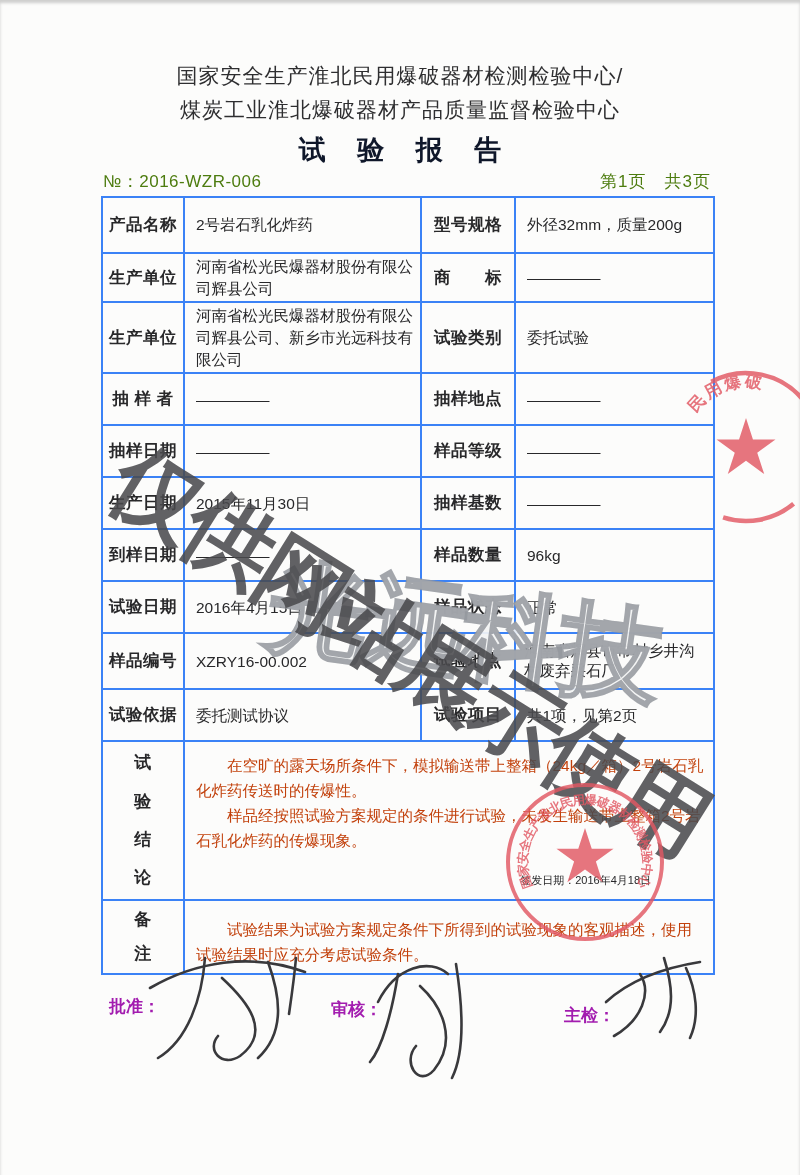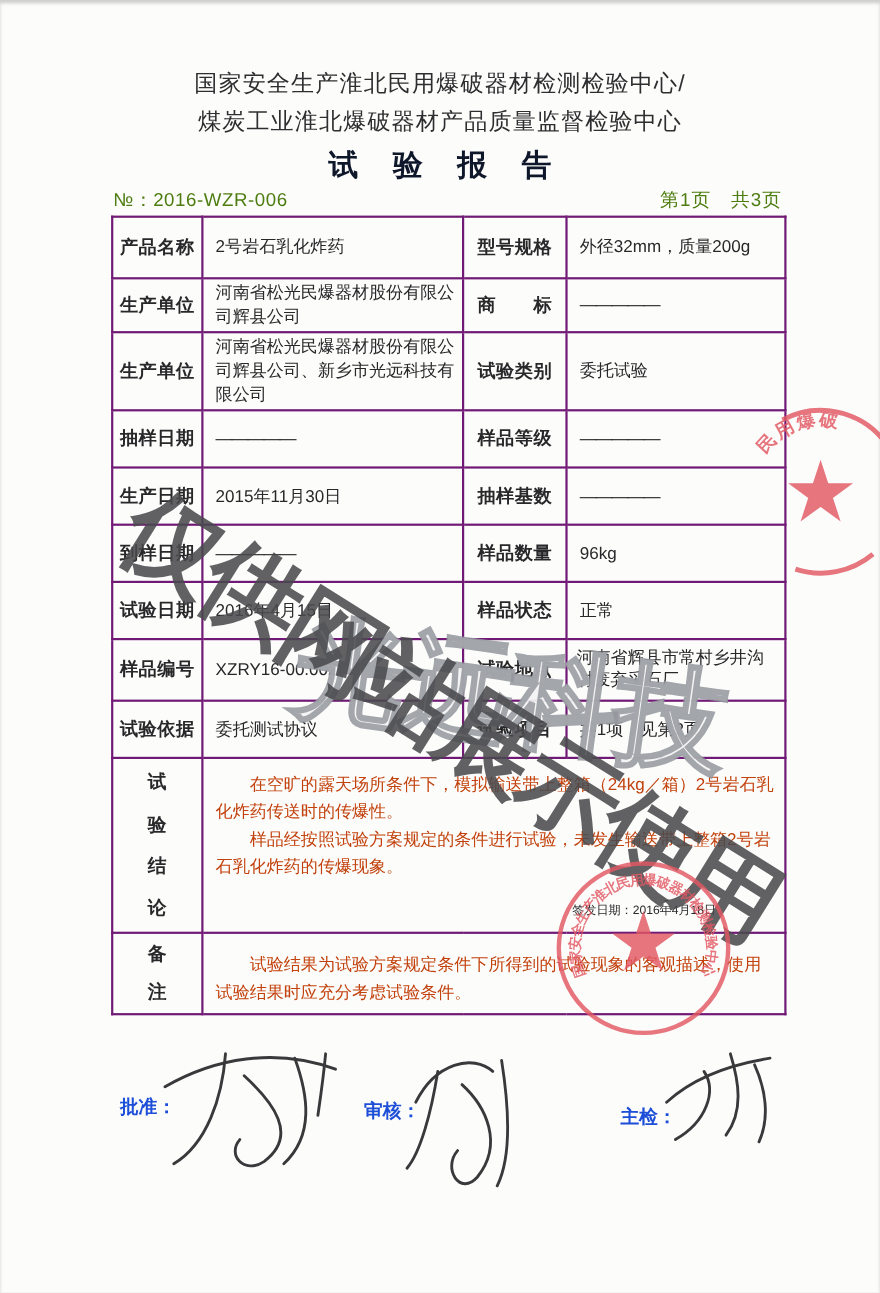--- a/index.html
+++ b/index.html
@@ -27,37 +27,37 @@
   
   table.report{
     position:absolute;left:101px;top:196px;width:612px;
     border-collapse:collapse;table-layout:fixed;z-index:2;
   }
   table.report col.c1{width:82px;}
   table.report col.c2{width:237px;}
   table.report col.c3{width:94px;}
   table.report col.c4{width:199px;}
   table.report th,table.report td{
-    border:2px solid #701a75;padding:2px 6px;vertical-align:middle;
+    border:2px solid #3b82f6;padding:2px 6px;vertical-align:middle;
     color:#28282a;overflow:hidden;
   }
   table.report th{font-size:16.5px;font-weight:700;text-align:center;
     letter-spacing:.5px;padding:2px 2px;}
   table.report td{font-size:15.5px;line-height:1.4;text-align:left;padding-left:11px;}
   tr.h56{height:56px;} tr.h58{height:46px;} tr.h62{height:62px;}
   tr.h52{height:52px;} tr.h153{height:153px;} tr.h65{height:65px;}
   .dash{color:#5a5a60;letter-spacing:-1px;}
   .vlabel{width:1.15em;margin:0 auto;word-break:break-all;line-height:2.25;
     font-size:17px;text-align:center;}
   tr.h65 .vlabel{line-height:2.0;}
   td.bigcell{vertical-align:top;padding:9px 14px 4px 14px;}
   td.bigcell p{margin:0;text-indent:2em;font-size:15.5px;line-height:1.62;color:#c2410c;}
   .sign-date{margin:20px 56px 0 0;text-align:right;font-size:11px;color:#28282a;}
   
-  .sig-label{position:absolute;font-size:17px;font-weight:700;color:#1d4ed8;z-index:20;}
+  .sig-label{position:absolute;font-size:17px;font-weight:700;color:#a21caf;z-index:20;}
   
   .wm-outline{
     position:absolute;left:278px;top:538px;z-index:30;white-space:nowrap;
     font-size:102px;font-weight:700;letter-spacing:-4px;
     color:rgba(255,255,255,.82);
     -webkit-text-stroke:2.5px rgba(148,152,158,.85);
     text-shadow:0 0 1px rgba(148,152,158,.6);
     transform:rotate(8deg);transform-origin:0 0;
   }
   .wm-dark{
@@ -106,20 +106,26 @@
       <th>商　　标</th>
       <td class="dash">—————</td>
     </tr>
     <tr class="h62">
       <th>生产单位</th>
       <td>河南省松光民爆器材股份有限公司辉县公司、新乡市光远科技有限公司</td>
       <th>试验类别</th>
       <td>委托试验</td>
     </tr>
     <tr class="h52">
+      <th>抽 样 者</th>
+      <td class="dash">—————</td>
+      <th>抽样地点</th>
+      <td class="dash">—————</td>
+    </tr>
+    <tr class="h52">
       <th>抽样日期</th>
       <td class="dash">—————</td>
       <th>样品等级</th>
       <td class="dash">—————</td>
     </tr>
     <tr class="h52">
       <th>生产日期</th>
       <td>2015年11月30日</td>
       <th>抽样基数</th>
       <td class="dash">—————</td>

